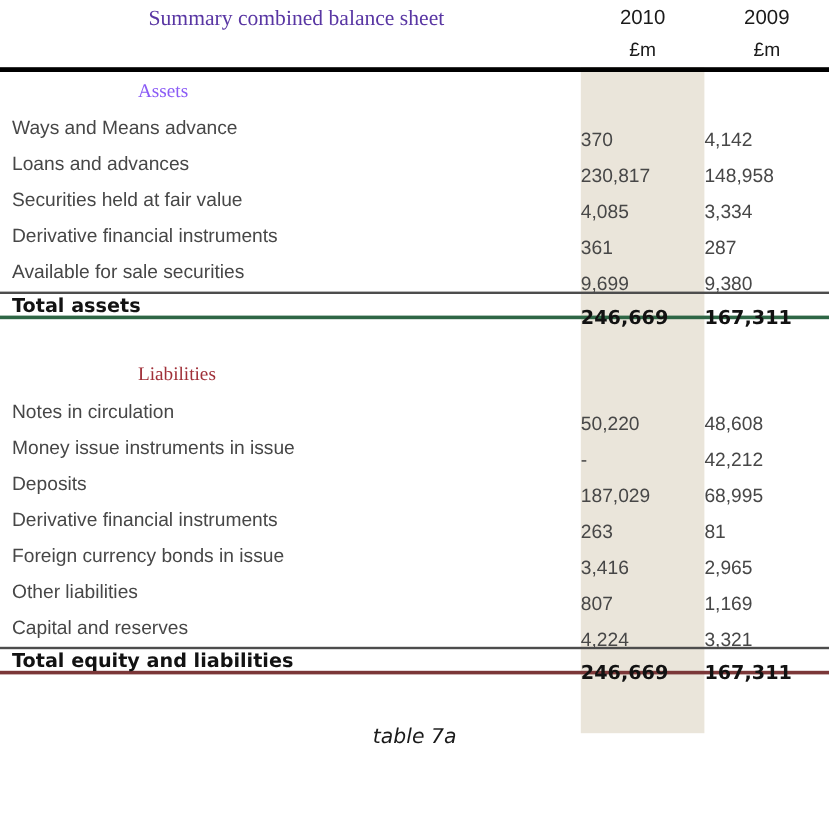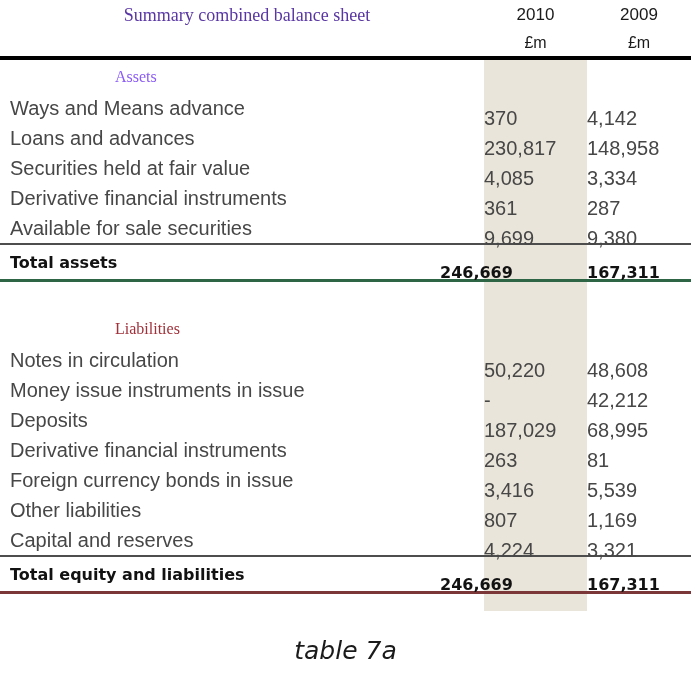--- a/index.html
+++ b/index.html
@@ -17,31 +17,31 @@
   .yr{font-size:17px;color:#1a1a1a;text-align:center;}
   .unit{font-size:16px;color:#1a1a1a;text-align:center;}
   .rule-thick{height:4px;background:#000000;}
   .rule-thin{height:2px;background:#4d4d4d;}
   .rule-green{height:3px;background:#2e6645;}
   .rule-red{height:3px;background:#7b3738;}
   .section-row{height:33px;}
   .section-label{font-family:"Liberation Serif",serif;font-size:16px;padding-left:115px;}
   .sec-green{color:#8b5cf6;}
   .sec-red{color:#a03039;}
-  .data-row{height:30px;font-size:20px;color:#474747;}
+  .data-row{height:30px;font-size:16px;color:#474747;}
   .num{margin-top:20px;}
   .col-b.num{padding-right:14px;}
   .col-c.num{padding-right:8px;}
-  .total-row{height:34px;font-family:"DejaVu Sans",sans-serif;font-weight:bold;
-             font-size:16px;color:#121212;gap:44px;}
+  .total-row{height:18px;font-family:"DejaVu Sans",sans-serif;font-weight:bold;
+             font-size:16px;color:#121212;}
   .total-row .col-b.num{padding-right:12px;}
   .total-row .col-c.num{padding-right:6px;}
   .gap{height:30px;}
   .caption{margin-top:42px;text-align:center;font-family:"DejaVu Sans",sans-serif;
-           font-style:italic;font-size:25px;color:#1a1a1a;}
+           font-style:italic;font-size:17px;color:#1a1a1a;}
 </style>
 </head>
 <body>
 
 <div class="page">
   <div class="stripe"></div>
   <div class="content">
 
     <div class="row hdr-row1">
       <div class="col-a title">Summary combined balance sheet</div>
@@ -121,21 +121,21 @@
       <div class="col-c num">68,995</div>
     </div>
     <div class="row data-row">
       <div class="col-a">Derivative financial instruments</div>
       <div class="col-b num">263</div>
       <div class="col-c num">81</div>
     </div>
     <div class="row data-row">
       <div class="col-a">Foreign currency bonds in issue</div>
       <div class="col-b num">3,416</div>
-      <div class="col-c num">5,539</div>
+      <div class="col-c num">2,965</div>
     </div>
     <div class="row data-row">
       <div class="col-a">Other liabilities</div>
       <div class="col-b num">807</div>
       <div class="col-c num">1,169</div>
     </div>
     <div class="row data-row">
       <div class="col-a">Capital and reserves</div>
       <div class="col-b num">4,224</div>
       <div class="col-c num">3,321</div>

